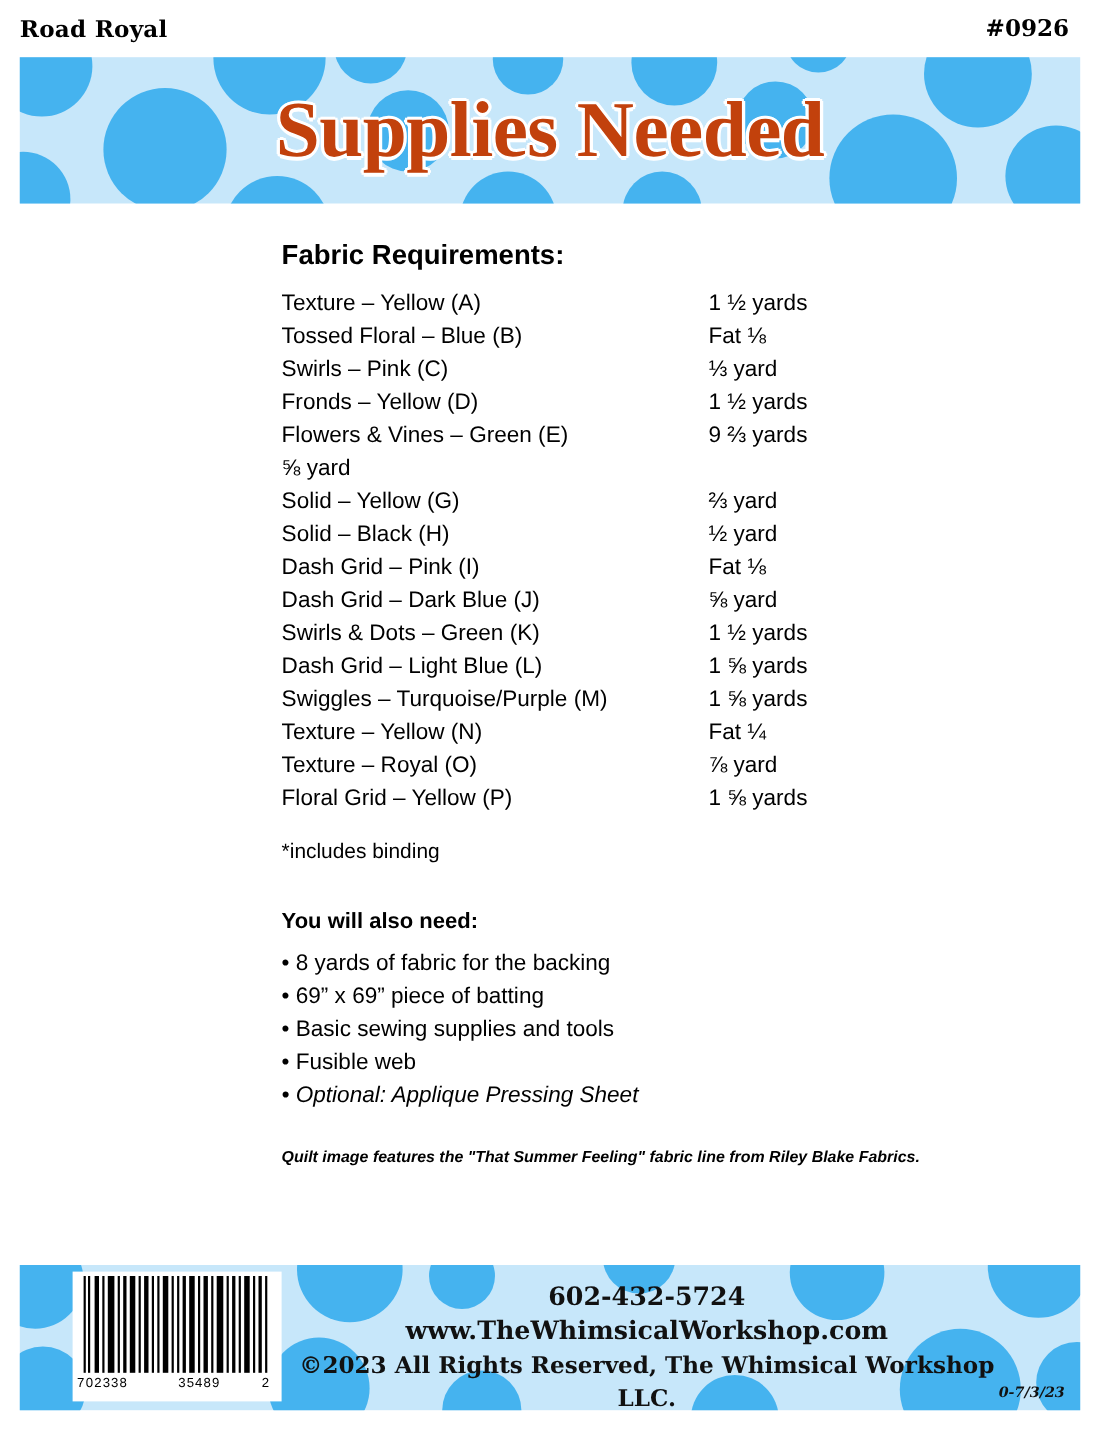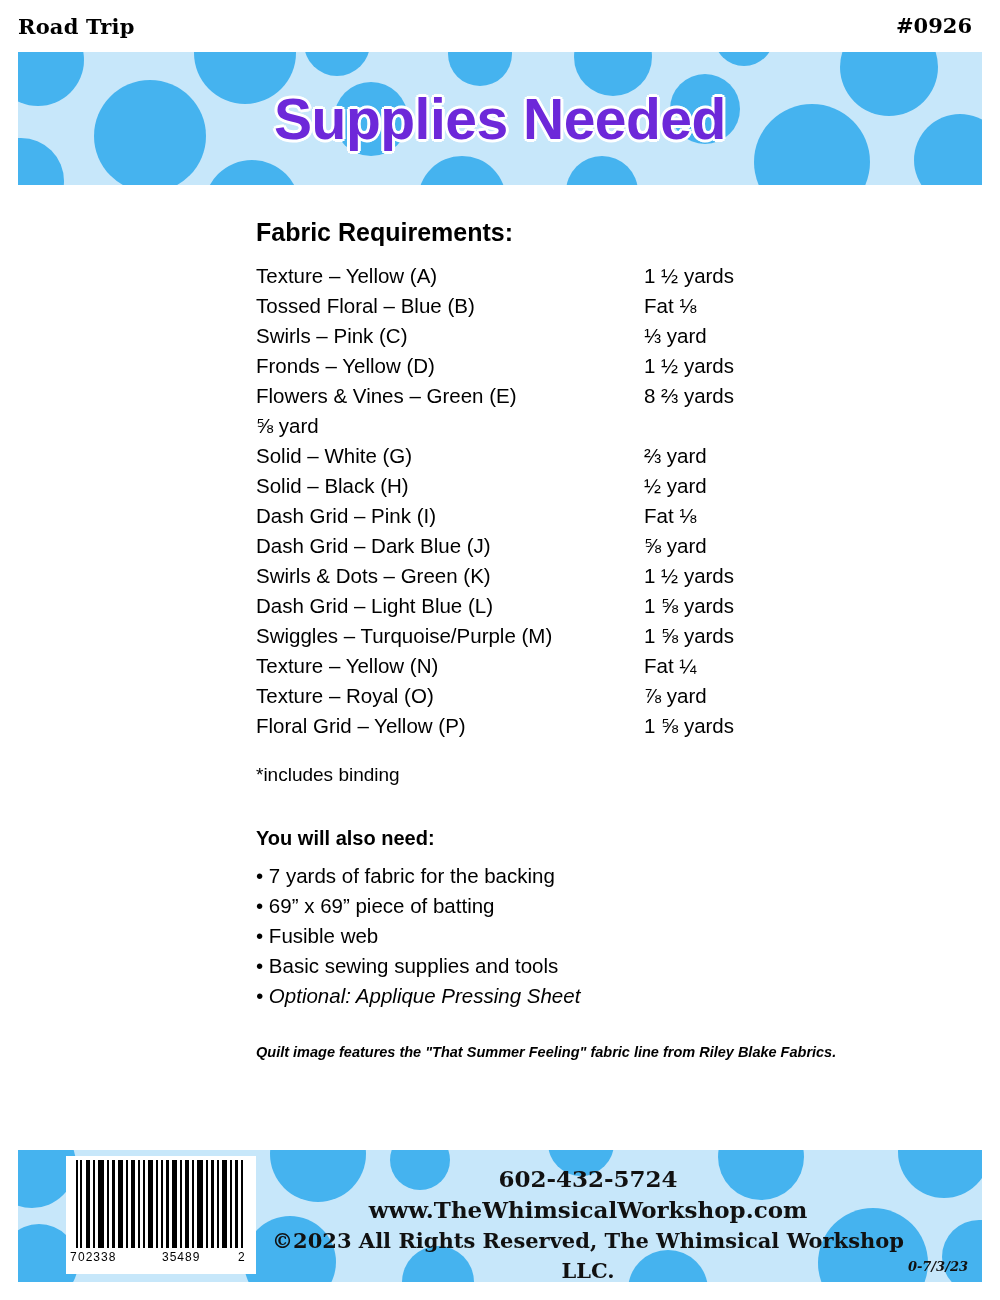--- a/index.html
+++ b/index.html
@@ -59,25 +59,25 @@
   }
   .banner-title {
     position: absolute;
     left: 0;
     top: 0;
     width: 964px;
     height: 133px;
     display: flex;
     align-items: center;
     justify-content: center;
-    font-family: Liberation Sans, sans-serif;
-    font-weight: bold;
-    font-size: 57px;
+    font-family: Liberation Serif, serif;
+    font-weight: bold;
+    font-size: 72px;
     letter-spacing: -0.5px;
-    color: #6d28d9;
+    color: #c2410c;
     text-shadow: 2px 2px 0 #ffffff, -2px 2px 0 #ffffff, 2px -2px 0 #ffffff, -2px -2px 0 #ffffff,
                  0 3px 0 #ffffff, 0 -3px 0 #ffffff, 3px 0 0 #ffffff, -3px 0 0 #ffffff;
   }
 
   
   .content {
     position: absolute;
     left: 256px;
     top: 218px;
     width: 700px;
@@ -207,21 +207,21 @@
     font-style: italic;
     font-weight: bold;
     font-size: 13px;
     color: #111111;
   }
 </style>
 </head>
 <body>
 
 <div class="top-bar">
-  <div class="pattern-name">Road Trip</div>
+  <div class="pattern-name">Road Royal</div>
   <div class="pattern-number">#0926</div>
 </div>
 
 <div class="banner">
   <div class="dot" style="left:-26px; top:-38px; width:92px; height:92px;"></div>
   <div class="dot" style="left:76px; top:28px; width:112px; height:112px;"></div>
   <div class="dot" style="left:-40px; top:86px; width:86px; height:86px;"></div>
   <div class="dot" style="left:176px; top:-50px; width:102px; height:102px;"></div>
   <div class="dot" style="left:186px; top:108px; width:96px; height:96px;"></div>
   <div class="dot" style="left:316px; top:30px; width:74px; height:74px;"></div>
@@ -254,27 +254,27 @@
     <li class="fabric-row">
       <span class="fabric-name">Swirls – Pink (C)</span>
       <span class="fabric-amount">⅓ yard</span>
     </li>
     <li class="fabric-row">
       <span class="fabric-name">Fronds – Yellow (D)</span>
       <span class="fabric-amount">1 ½ yards</span>
     </li>
     <li class="fabric-row">
       <span class="fabric-name">Flowers &amp; Vines – Green (E)</span>
-      <span class="fabric-amount">8 ⅔ yards</span>
+      <span class="fabric-amount">9 ⅔ yards</span>
     </li>
     <li class="fabric-row">
       <span class="fabric-amount">⅝ yard</span>
     </li>
     <li class="fabric-row">
-      <span class="fabric-name">Solid – White (G)</span>
+      <span class="fabric-name">Solid – Yellow (G)</span>
       <span class="fabric-amount">⅔ yard</span>
     </li>
     <li class="fabric-row">
       <span class="fabric-name">Solid – Black (H)</span>
       <span class="fabric-amount">½ yard</span>
     </li>
     <li class="fabric-row">
       <span class="fabric-name">Dash Grid – Pink (I)</span>
       <span class="fabric-amount">Fat ⅛</span>
     </li>
@@ -306,24 +306,24 @@
       <span class="fabric-name">Floral Grid – Yellow (P)</span>
       <span class="fabric-amount">1 ⅝ yards</span>
     </li>
   </ul>
 
   <div class="binding-note">*includes binding</div>
 
   <div class="also-heading">You will also need:</div>
 
   <ul class="needs-list">
-    <li class="needs-item">• 7 yards of fabric for the backing</li>
+    <li class="needs-item">• 8 yards of fabric for the backing</li>
     <li class="needs-item">• 69” x 69” piece of batting</li>
+    <li class="needs-item">• Basic sewing supplies and tools</li>
     <li class="needs-item">• Fusible web</li>
-    <li class="needs-item">• Basic sewing supplies and tools</li>
     <li class="needs-item italic">• Optional: Applique Pressing Sheet</li>
   </ul>
 
   <div class="credit-note">Quilt image features the "That Summer Feeling" fabric line from Riley Blake Fabrics.</div>
 </div>
 
 <div class="footer">
   <div class="dot" style="left:-30px; top:-30px; width:88px; height:88px;"></div>
   <div class="dot" style="left:-18px; top:74px; width:78px; height:78px;"></div>
   <div class="dot" style="left:252px; top:-44px; width:96px; height:96px;"></div>

